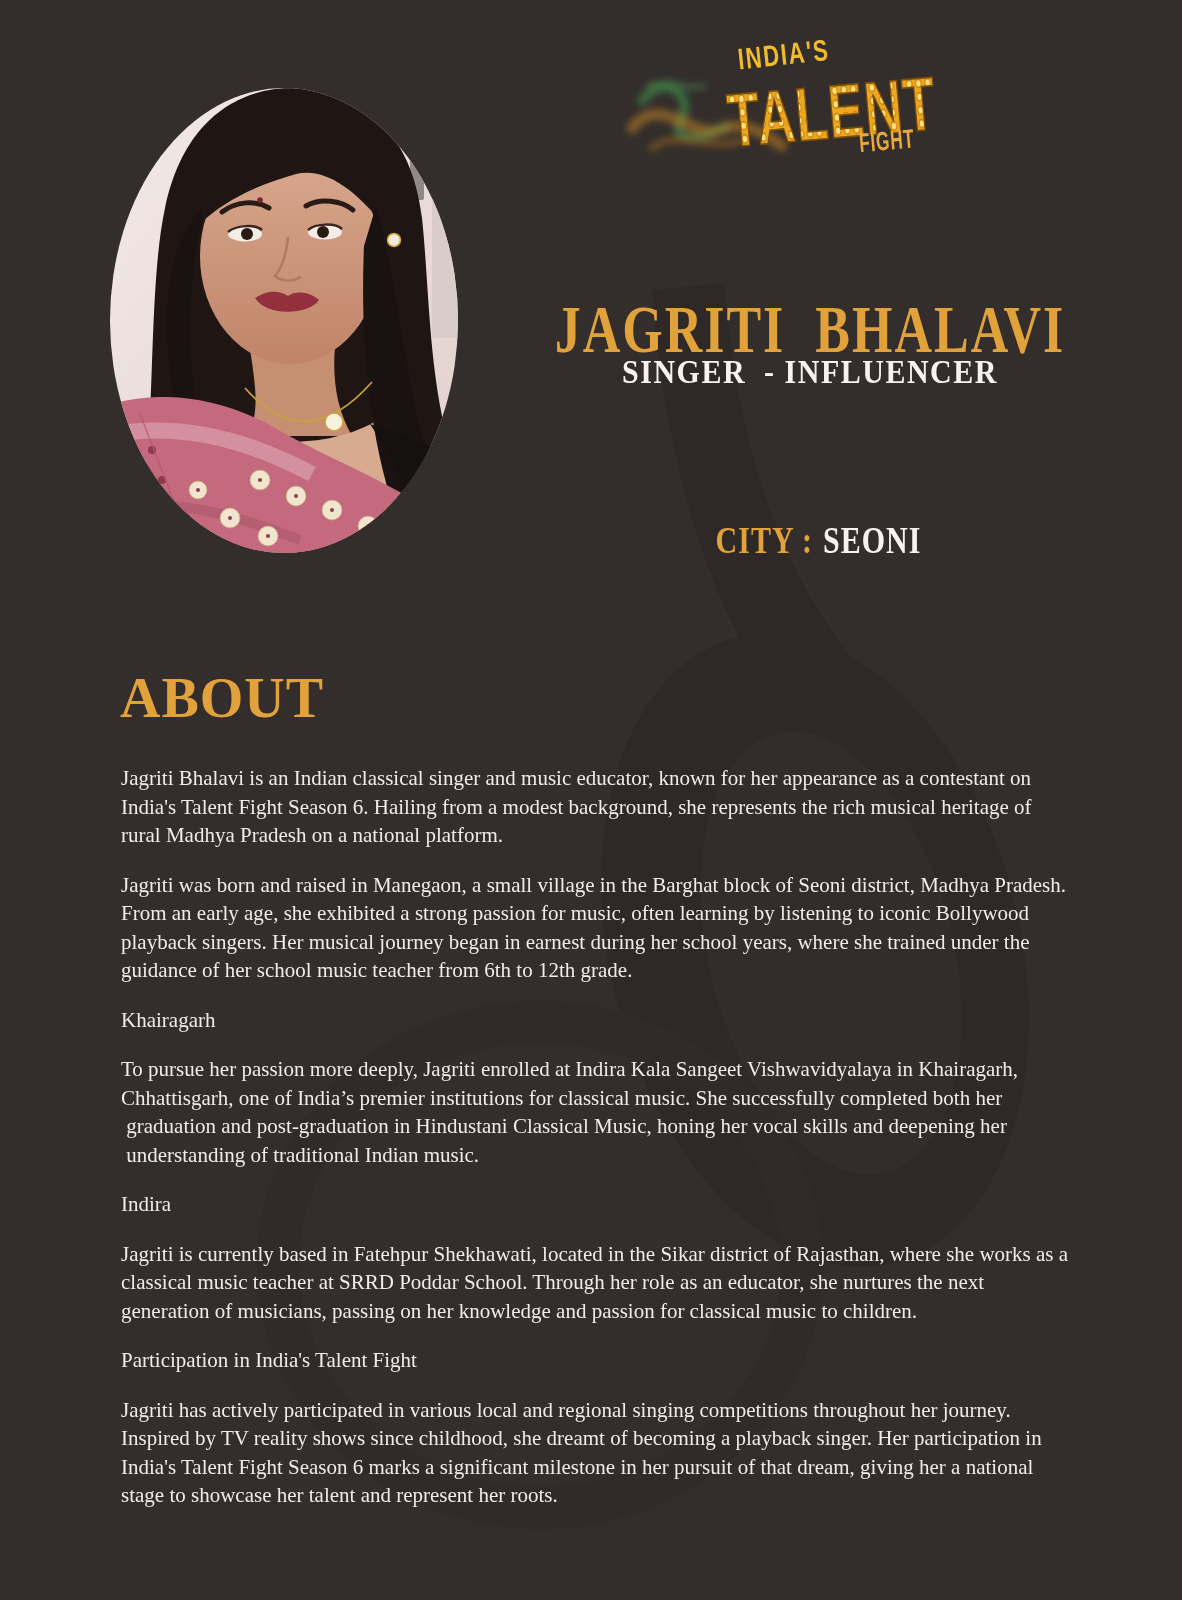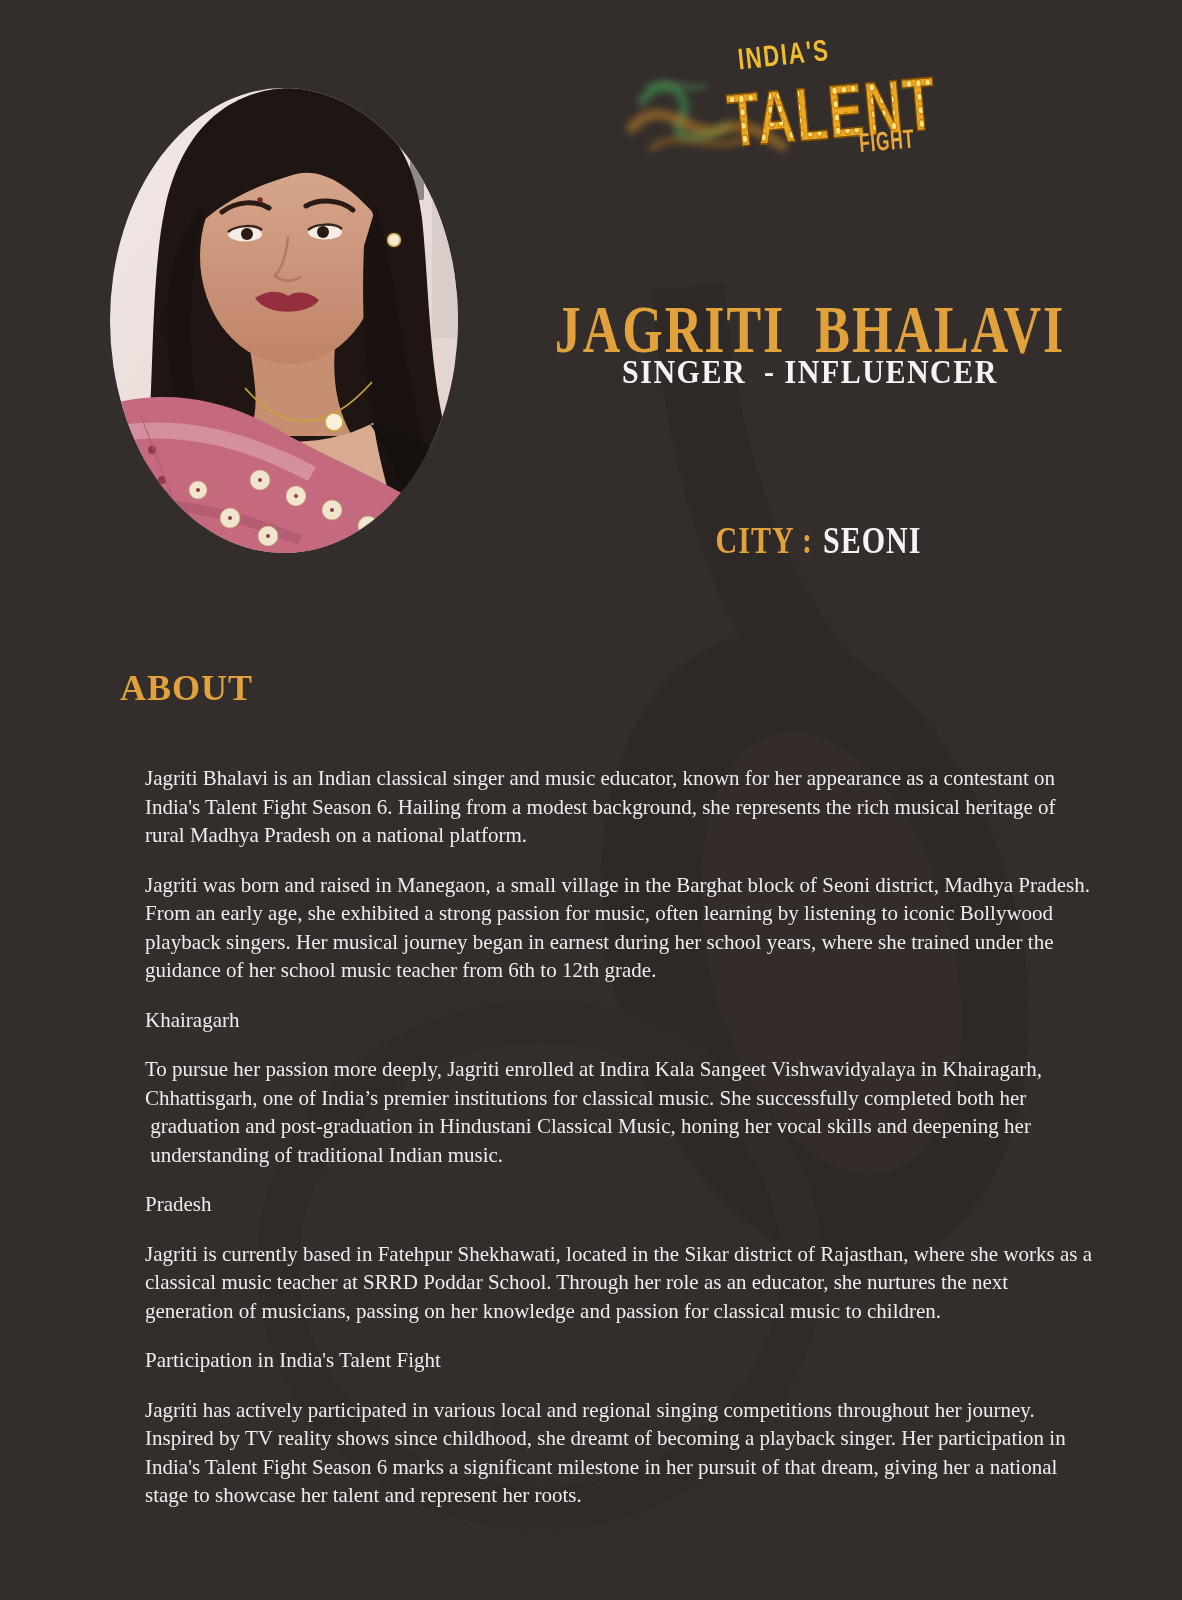--- a/index.html
+++ b/index.html
@@ -45,25 +45,25 @@
     position:absolute;left:470px;top:477px;width:680px;text-align:center;
     font-size:30px;font-weight:bold;letter-spacing:1px;white-space:pre;
     transform:scaleY(1.25);transform-origin:50% 0;
   }
   .city-label{color:#e2a23b;margin-right:10px;}
   .city-value{color:#f5f2f1;}
 
   
   .about-title{
     position:absolute;left:120px;top:670px;margin:0;
-    font-size:36px;font-weight:bold;color:#e2a23b;letter-spacing:1px;line-height:1;
+    font-size:56px;font-weight:bold;color:#e2a23b;letter-spacing:1px;line-height:1;
   }
   .about-body{
     position:absolute;left:121px;top:764px;width:1010px;
-    color:#efeceb;font-size:21px;line-height:28.5px;margin-left:24px;
+    color:#efeceb;font-size:21px;line-height:28.5px;
   }
   .about-body p{margin:0 0 21px 0;white-space:pre-wrap;}
 </style>
 </head>
 <body>
 
 <svg class="watermark" width="1182" height="1600" viewBox="0 0 1182 1600" aria-hidden="true">
   <g opacity="0.55">
     <path d="M 652,290 L 724,283 C 737,440 778,585 882,692 L 814,748 C 706,626 665,455 652,290 Z" fill="#2b2524"></path>
     <g transform="rotate(-14 815 950)">
@@ -216,21 +216,21 @@
 From an early age, she exhibited a strong passion for music, often learning by listening to iconic Bollywood
 playback singers. Her musical journey began in earnest during her school years, where she trained under the
 guidance of her school music teacher from 6th to 12th grade.</p>
 
   <p>Khairagarh</p>
   <p>To pursue her passion more deeply, Jagriti enrolled at Indira Kala Sangeet Vishwavidyalaya in Khairagarh,
 Chhattisgarh, one of India’s premier institutions for classical music. She successfully completed both her
  graduation and post-graduation in Hindustani Classical Music, honing her vocal skills and deepening her
  understanding of traditional Indian music.</p>
 
-  <p>Pradesh</p>
+  <p>Indira</p>
   <p>Jagriti is currently based in Fatehpur Shekhawati, located in the Sikar district of Rajasthan, where she works as a
 classical music teacher at SRRD Poddar School. Through her role as an educator, she nurtures the next
 generation of musicians, passing on her knowledge and passion for classical music to children.</p>
 
   <p>Participation in India's Talent Fight</p>
   <p>Jagriti has actively participated in various local and regional singing competitions throughout her journey.
 Inspired by TV reality shows since childhood, she dreamt of becoming a playback singer. Her participation in
 India's Talent Fight Season 6 marks a significant milestone in her pursuit of that dream, giving her a national
 stage to showcase her talent and represent her roots.</p>
 </div>

